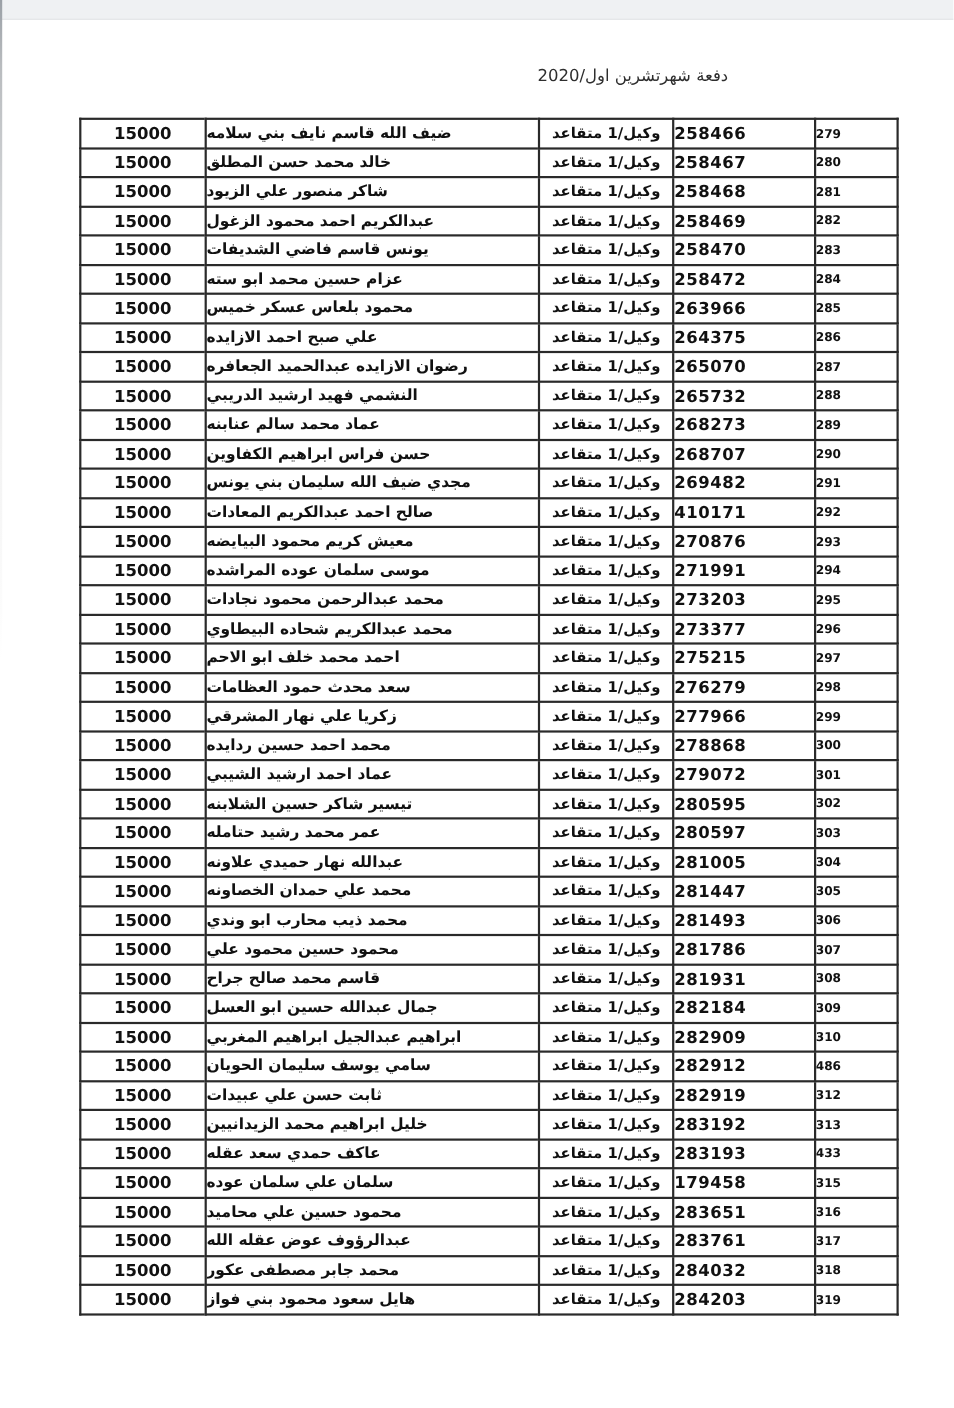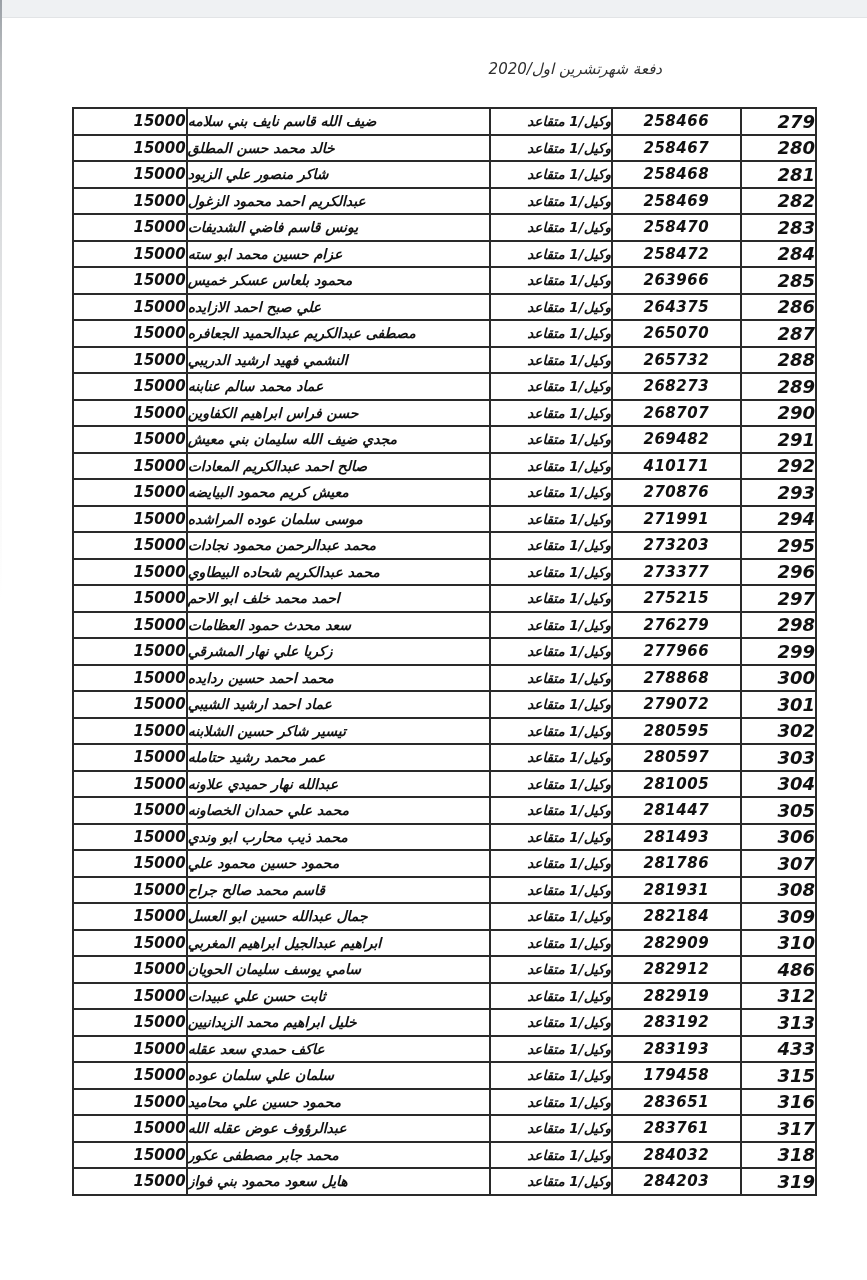--- a/index.html
+++ b/index.html
@@ -7,21 +7,20 @@
     padding: 0;
     background: #ffffff;
     font-family: "DejaVu Sans", "Liberation Sans", sans-serif;
   }
   .page {
     position: relative;
     width: 867px;
     height: 1280px;
     background: #ffffff;
     overflow: hidden;
-    font-style: italic;
   }
   .top-strip {
     position: absolute;
     top: 0; left: 0;
     width: 867px;
     height: 17px;
     background: #eff1f3;
     border-bottom: 1px solid #e2e4e6;
   }
   .left-edge {
@@ -51,25 +50,25 @@
   }
   table.roster td {
     border: 2px solid #2a2a2a;
     height: 24.5px;
     padding: 0;
     font-weight: bold;
     color: #111;
     overflow: hidden;
     white-space: nowrap;
   }
-  td.c-serial  { width: 73px;  text-align: right; font-size: 18px; }
-  td.c-id      { width: 126px; text-align: center; font-size: 15px; letter-spacing: 0.5px; }
-  td.c-rank    { width: 119px; text-align: right; font-size: 13.5px; padding-right: 2px; }
+  td.c-serial  { width: 73px;  text-align: left; font-size: 11px; }
+  td.c-id      { width: 126px; text-align: left; font-size: 15px; letter-spacing: 0.5px; }
+  td.c-rank    { width: 119px; text-align: center; font-size: 13.5px; padding-right: 2px; }
   td.c-name    { width: 300px; text-align: left; font-size: 14px; padding-right: 2px; }
-  td.c-amount  { width: 111px; text-align: right; font-size: 15px; }
+  td.c-amount  { width: 111px; text-align: center; font-size: 15px; }
 </style>
 </head>
 <body>
 
 <div class="page">
   <div class="top-strip"></div>
   <div class="left-edge"></div>
 
   <div class="doc-title">دفعة شهرتشرين اول/2020</div>
 
@@ -129,21 +128,21 @@
         <td class="c-serial">286</td>
         <td class="c-id">264375</td>
         <td class="c-rank">وكيل/1 متقاعد</td>
         <td class="c-name">علي صبح احمد الازايده</td>
         <td class="c-amount">15000</td>
       </tr>
         <tr>
         <td class="c-serial">287</td>
         <td class="c-id">265070</td>
         <td class="c-rank">وكيل/1 متقاعد</td>
-        <td class="c-name">مصطفى عبدالكريم عبدالحميد الجعافره</td>
+        <td class="c-name">رضوان الازايده عبدالحميد الجعافره</td>
         <td class="c-amount">15000</td>
       </tr>
         <tr>
         <td class="c-serial">288</td>
         <td class="c-id">265732</td>
         <td class="c-rank">وكيل/1 متقاعد</td>
         <td class="c-name">النشمي فهيد ارشيد الدريبي</td>
         <td class="c-amount">15000</td>
       </tr>
         <tr>
@@ -157,21 +156,21 @@
         <td class="c-serial">290</td>
         <td class="c-id">268707</td>
         <td class="c-rank">وكيل/1 متقاعد</td>
         <td class="c-name">حسن فراس ابراهيم الكفاوين</td>
         <td class="c-amount">15000</td>
       </tr>
         <tr>
         <td class="c-serial">291</td>
         <td class="c-id">269482</td>
         <td class="c-rank">وكيل/1 متقاعد</td>
-        <td class="c-name">مجدي ضيف الله سليمان بني معيش</td>
+        <td class="c-name">مجدي ضيف الله سليمان بني يونس</td>
         <td class="c-amount">15000</td>
       </tr>
         <tr>
         <td class="c-serial">292</td>
         <td class="c-id">410171</td>
         <td class="c-rank">وكيل/1 متقاعد</td>
         <td class="c-name">صالح احمد عبدالكريم المعادات</td>
         <td class="c-amount">15000</td>
       </tr>
         <tr>

